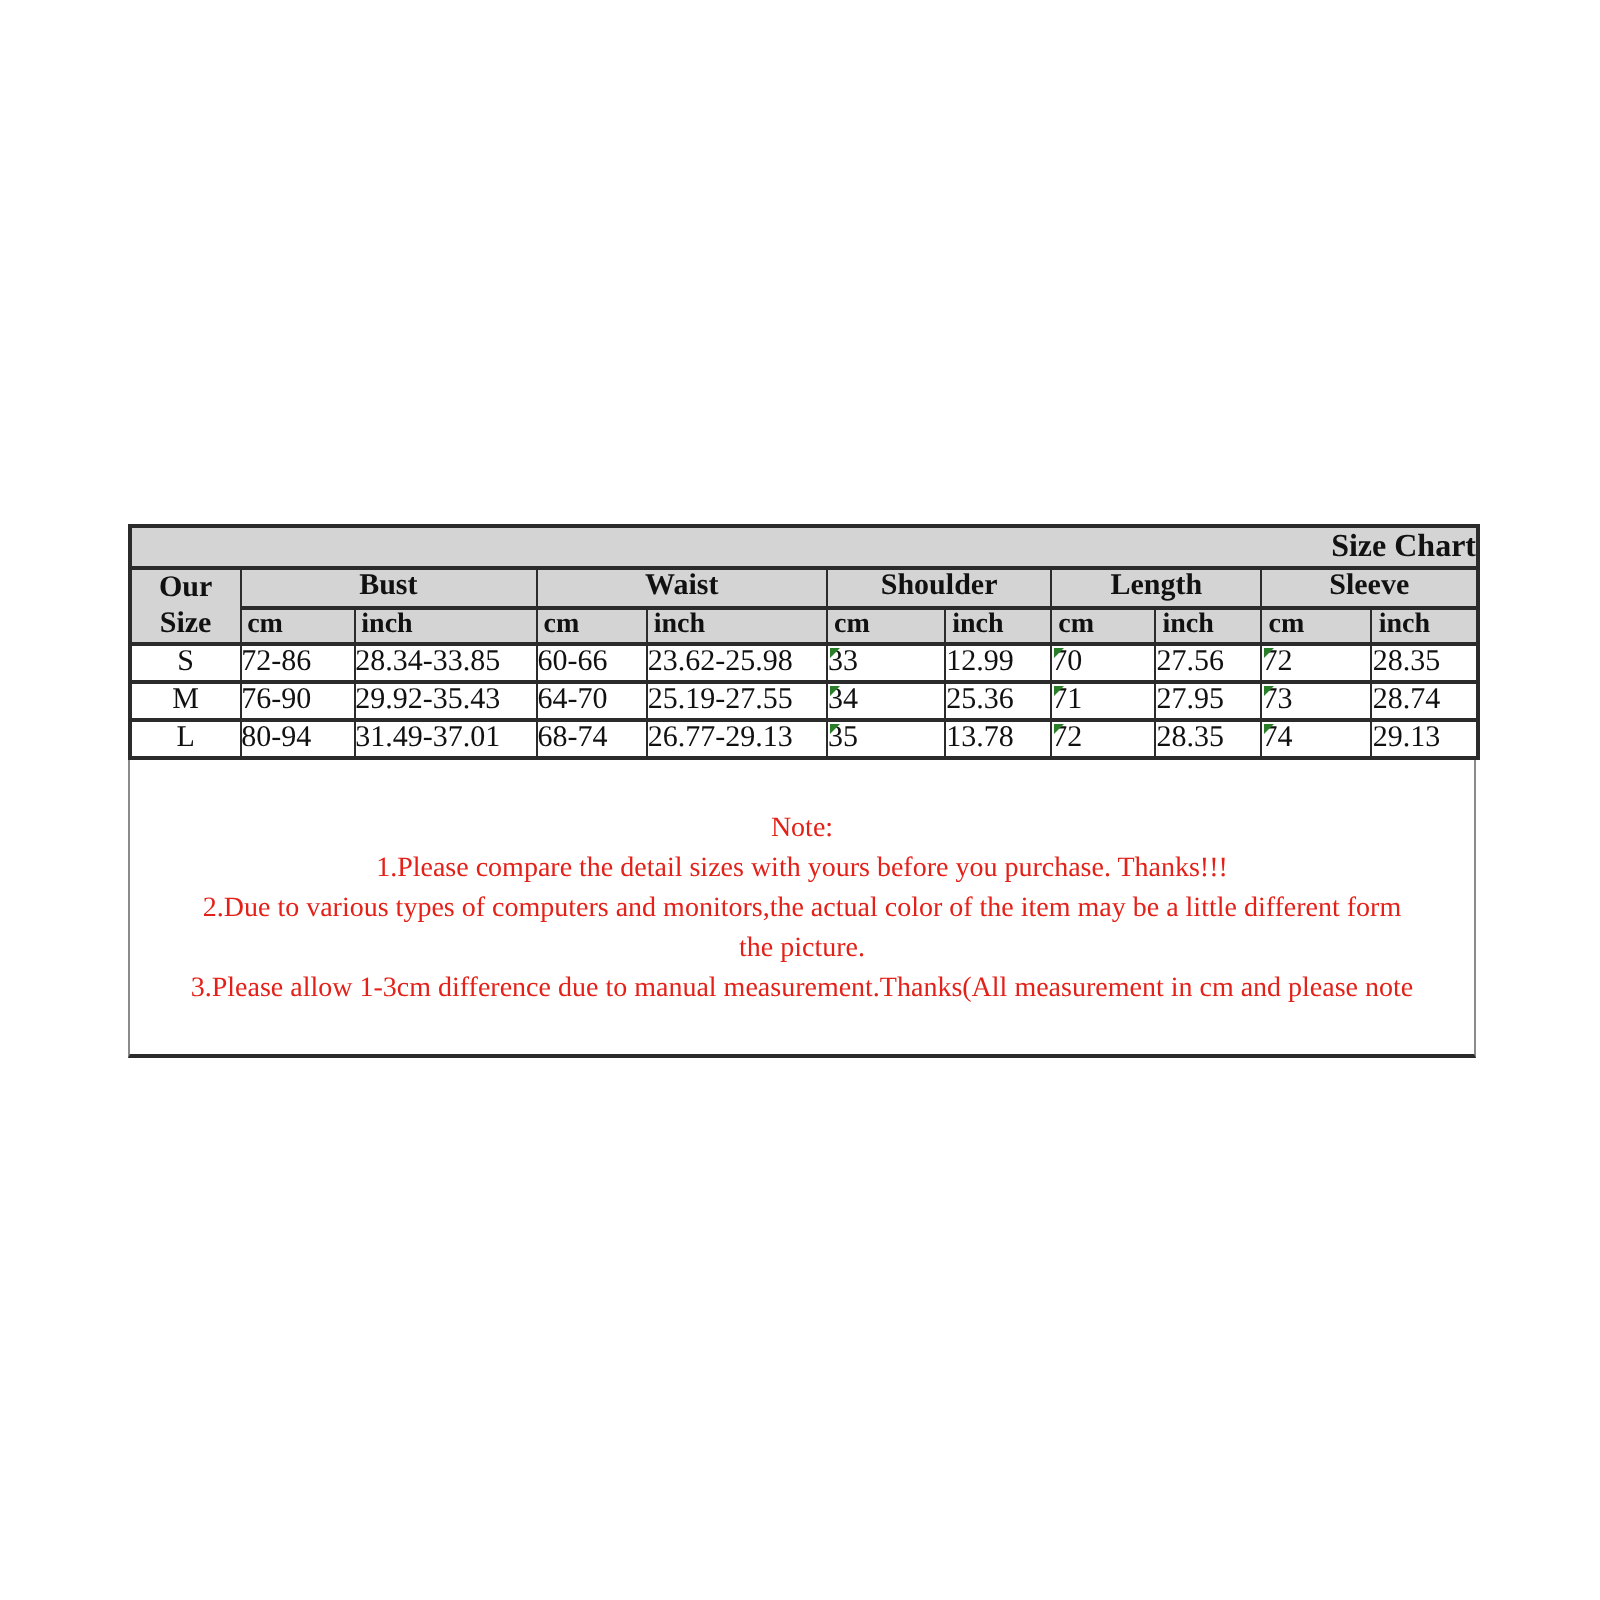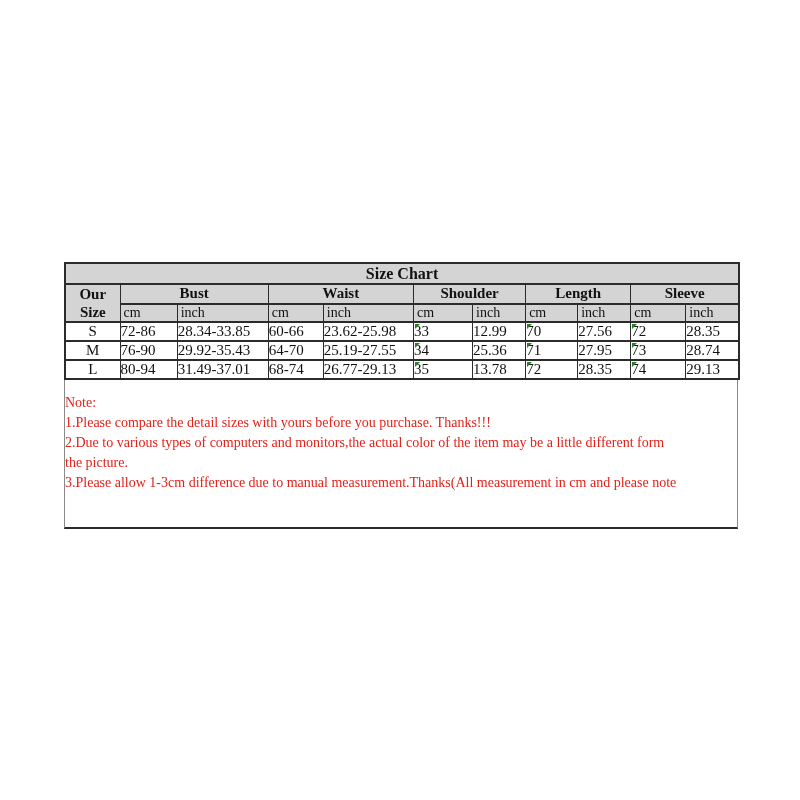--- a/index.html
+++ b/index.html
@@ -19,46 +19,46 @@
   table.size-chart {
     border-collapse:collapse; table-layout:fixed; width:674px;
     border:2px solid var(--borderDark);
   }
   td {
     border:1px solid var(--borderDark);
     border-bottom-width:2px;
     padding:0; font-size:15px; overflow:hidden; vertical-align:middle;
   }
   td.title-cell {
-    background:var(--headerGray); font-weight:bold; text-align:center;
+    background:var(--headerGray); font-weight:bold; text-align:right;
     font-size:16px; height:19px;
   }
   td.corner-cell {
     background:var(--headerGray); font-weight:bold; text-align:center;
     line-height:1.2; font-size:15px;
   }
   td.group-cell {
     background:var(--headerGray); font-weight:bold; text-align:center; height:17px;margin-left:12px;
   }
   td.unit-cell {
     background:var(--headerGray); text-align:left; padding-left:3px;
-    font-size:14px; height:16px;
+    font-size:14px; height:16px;font-weight:bold;
   }
   td.size-cell { text-align:center; height:17px; }
   td.num { text-align:left; position:relative; }
   .flag {
     position:absolute; top:1px; left:1px; width:0; height:0; display:block;
     border-top:5px solid var(--flagGreen); border-right:5px solid transparent;
   }
   .note {
     box-sizing:border-box; width:674px; height:149px;
     border:1px solid #8a8a8a; border-top:none;
     border-bottom:2px solid var(--borderDark);
-    color:var(--noteRed); text-align:left; font-size:14px;
-    padding-top:13px;
+    color:var(--noteRed); text-align:center; font-size:14px;
+    padding-top:25px;
   }
   .note .note-line { line-height:20px; white-space:nowrap; }
 </style>
 </head>
 <body>
 
 <div class="panel">
 
   <table class="size-chart">
     <colgroup>

